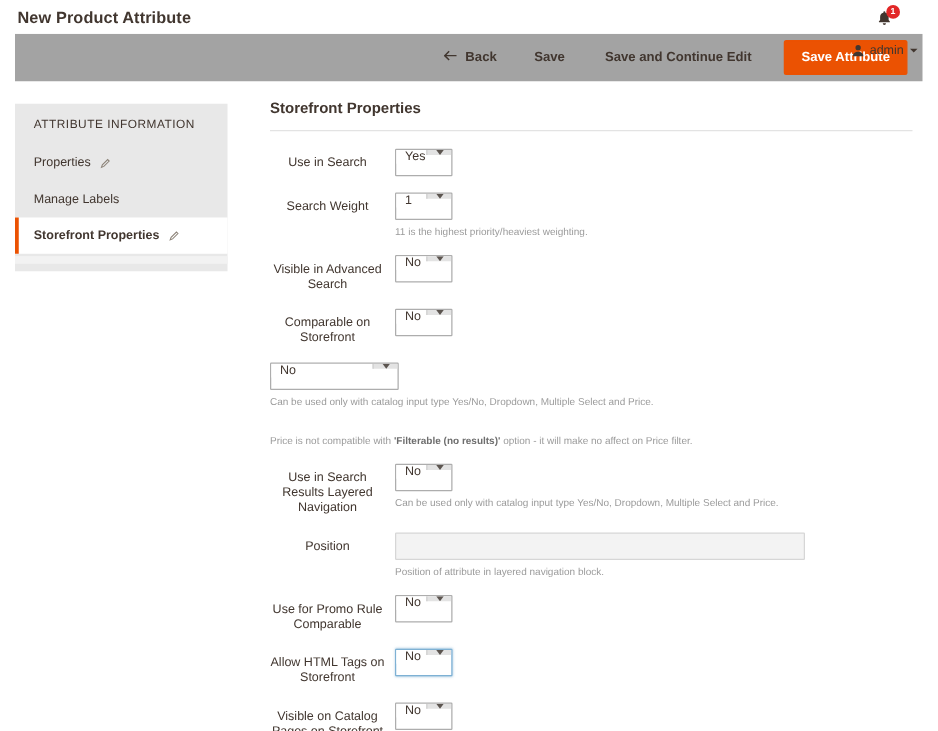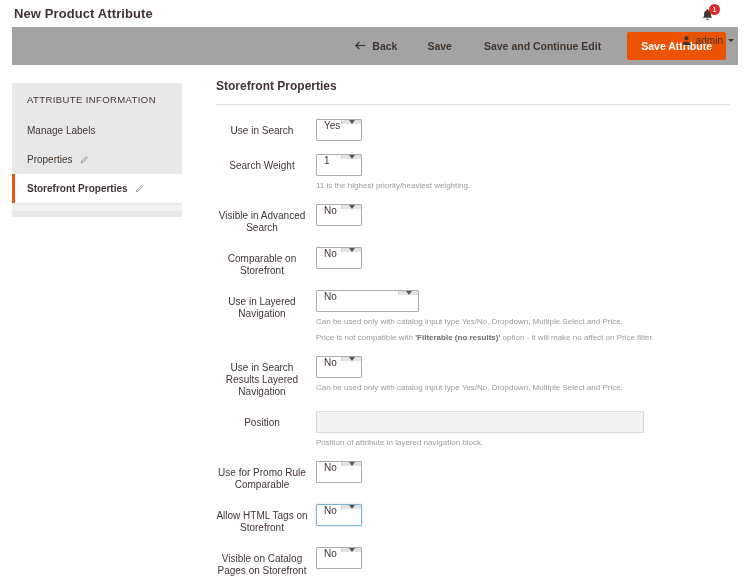--- a/index.html
+++ b/index.html
@@ -254,21 +254,21 @@
     padding: 0 7px;
   }
 
   .note {
     font-size: 8px;
     line-height: 11px;
     color: #9b9b9b;
     margin-top: 4px;
   }
   .note b { color: #6e6e6e; font-weight: bold; }
-  .note-tight { margin-top: 5px; }
+  .note-tight { margin-top: 20px; }
 </style>
 </head>
 <body>
 
 <div class="page-header">
   <div class="page-title">New Product Attribute</div>
   <div class="header-right">
     <span class="hdr-icon">
       <svg width="13" height="13" viewBox="0 0 16 16" fill="none" stroke="#41362f" stroke-width="1.4">
         <circle cx="6.7" cy="6.7" r="4.7"></circle>
@@ -312,30 +312,30 @@
   <button class="btn-primary">Save Attribute</button>
 </div>
 
 <div class="page-body">
 
   <div class="sidebar">
     <div class="sidebar-title">ATTRIBUTE INFORMATION</div>
     <div class="sidebar-items">
 
       <div class="sidebar-item">
-        <span>Manage Labels</span>
-      </div>
-
-      <div class="sidebar-item">
         <span>Properties</span>
         <span class="pencil">
           <svg width="9" height="9" viewBox="0 0 12 12" fill="none" stroke="#8c8378" stroke-width="1.1">
             <path d="M1.5 10.5l1-2.6L8.2 2.2l1.6 1.6-5.7 5.7z"></path>
           </svg>
         </span>
+      </div>
+
+      <div class="sidebar-item">
+        <span>Manage Labels</span>
       </div>
 
       <div class="sidebar-item active">
         <span>Storefront Properties</span>
         <span class="pencil">
           <svg width="9" height="9" viewBox="0 0 12 12" fill="none" stroke="#8c8378" stroke-width="1.1">
             <path d="M1.5 10.5l1-2.6L8.2 2.2l1.6 1.6-5.7 5.7z"></path>
           </svg>
         </span>
       </div>
@@ -390,21 +390,20 @@
         <span class="sel w-sm">
           <span class="sel-value">No</span>
           <span class="sel-arrow">
               <i></i>
             </span>
         </span>
       </div>
     </div>
 
     <div class="field">
-      <div class="field-label">Use in Layered Navigation</div>
       <div class="field-control">
         <span class="sel w-lg">
           <span class="sel-value">No</span>
           <span class="sel-arrow">
               <i></i>
             </span>
         </span>
         <div class="note">Can be used only with catalog input type Yes/No, Dropdown, Multiple Select and Price.</div>
         <div class="note note-tight">
           <span>Price is not compatible with </span><b>'Filterable (no results)'</b><span> option - it will make no affect on Price filter.</span>

